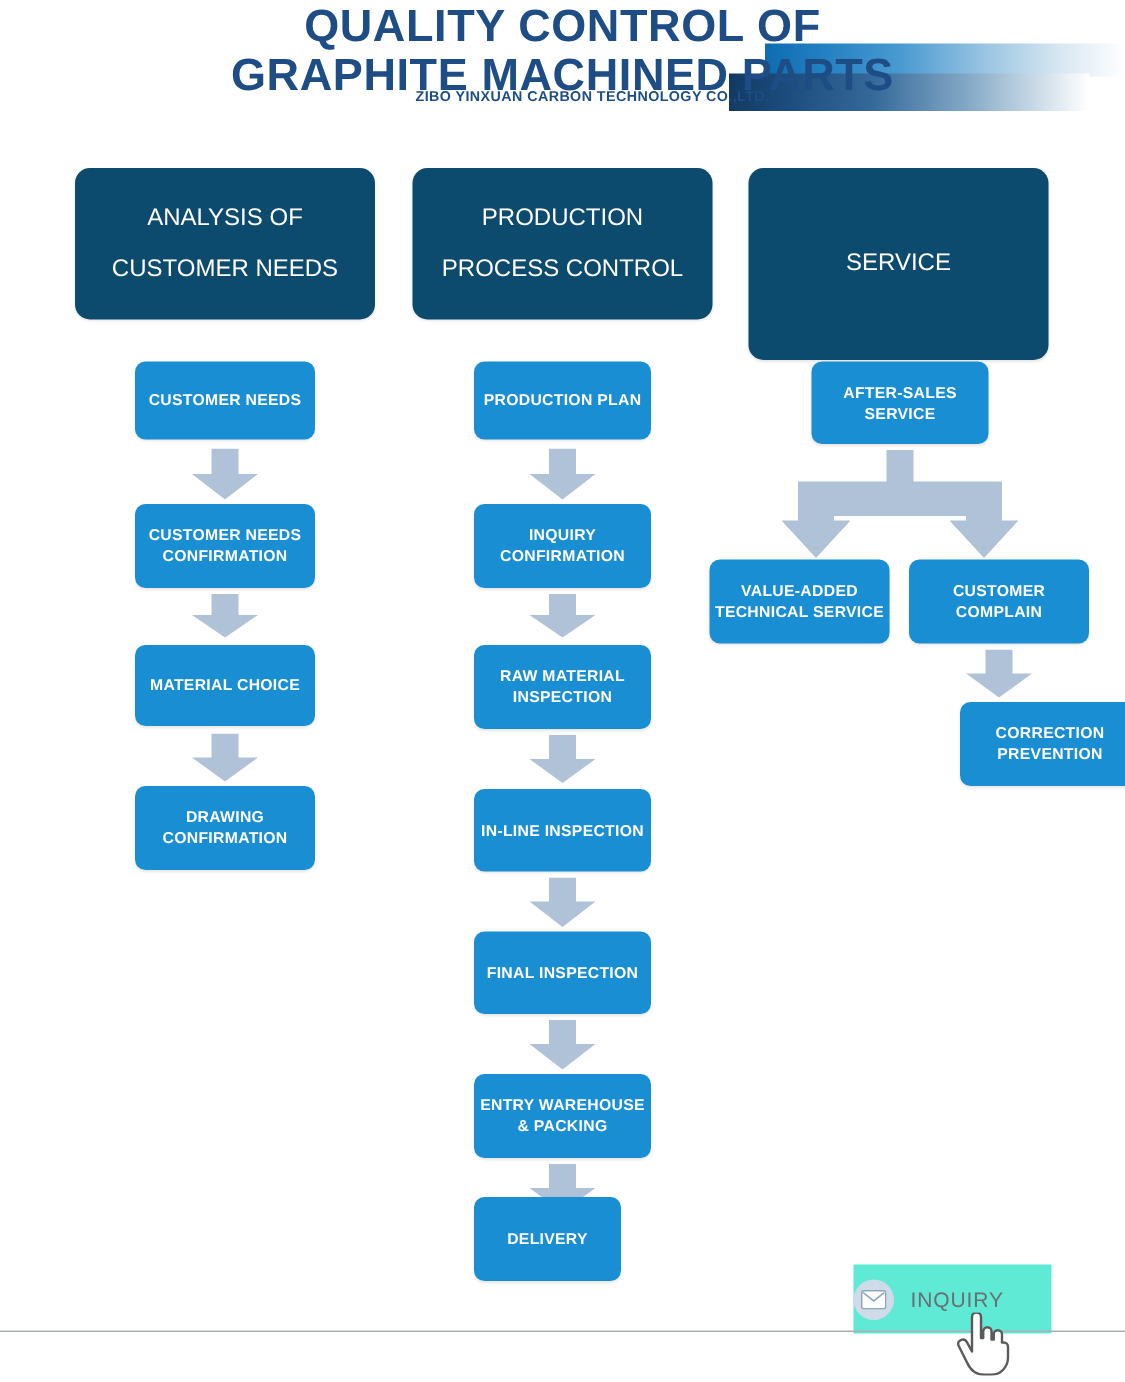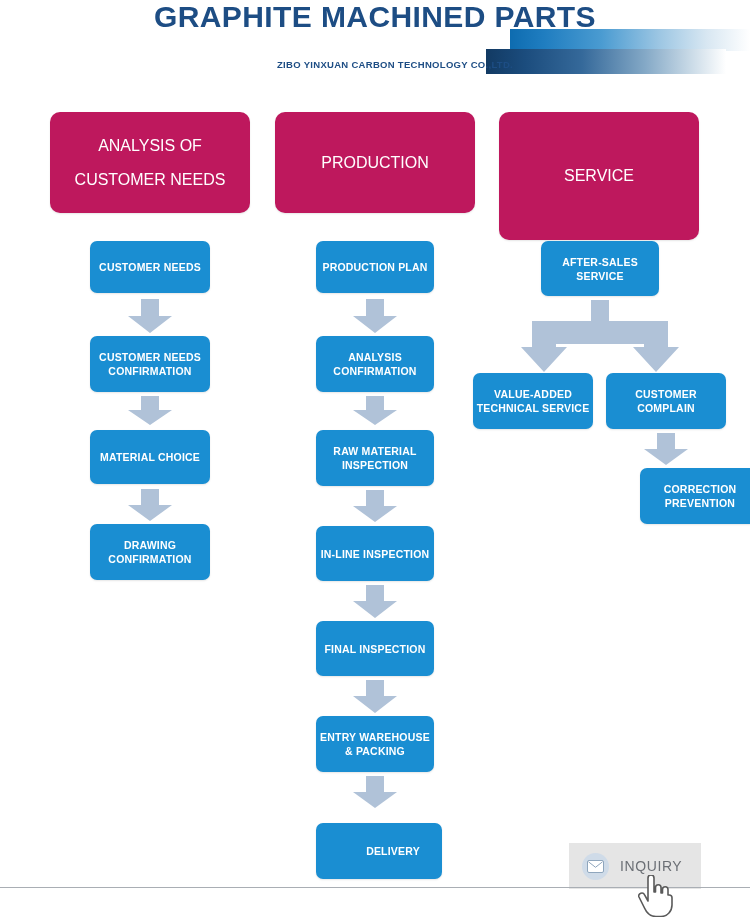--- a/index.html
+++ b/index.html
@@ -73,21 +73,21 @@
     font-size: 9.5px;
     font-weight: bold;
     letter-spacing: 0.3px;
     white-space: nowrap;
     margin-left: 20px;
   }
 
   
   .hdr-box {
     position: absolute;
-    background: #be185d;
+    background: #0c4a6e;
     border-radius: 10px;
     color: #ffffff;
     font-size: 16px;
     display: flex;
     flex-direction: column;
     align-items: center;
     justify-content: center;
     text-align: center;
     line-height: 34px;
     box-shadow: 0 1px 2px rgba(0,0,0,0.10);
@@ -120,24 +120,23 @@
   }
   .branch-arrow svg { display: block; }
 
   
   #inquiry-button {
     position: absolute;
     left: 569px;
     top: 843px;
     width: 132px;
     height: 46px;
-    background: #e5e5e5;
+    background: #5eead4;
     display: flex;
     align-items: center;
-    padding-left: 13px;
     box-sizing: border-box;
   }
   #inquiry-icon {
     width: 27px;
     height: 27px;
     border-radius: 50%;
     background: #cfdbe8;
     display: flex;
     align-items: center;
     justify-content: center;
@@ -173,33 +172,35 @@
 <body>
 
 <div id="header">
 
   <div id="banner-bars">
     <div class="banner-bar-top"></div>
     <div class="banner-bar-bottom"></div>
   </div>
 
   <div id="title-block">
+    <div class="title-line" id="title-line-1">QUALITY CONTROL OF</div>
     <div class="title-line" id="title-line-2">GRAPHITE MACHINED PARTS</div>
   </div>
 
   <div id="company-name">ZIBO YINXUAN CARBON TECHNOLOGY CO.,LTD.</div>
 </div>
 
 <div class="hdr-box" style="left:50px; top:112px; width:200px; height:101px;">
   <span>ANALYSIS OF</span>
   <span>CUSTOMER NEEDS</span>
 </div>
 
 <div class="hdr-box" style="left:275px; top:112px; width:200px; height:101px;">
   <span>PRODUCTION</span>
+  <span>PROCESS CONTROL</span>
 </div>
 
 <div class="hdr-box" style="left:499px; top:112px; width:200px; height:128px;">
   <span>SERVICE</span>
 </div>
 
 <div class="flow-box" style="left:90px; top:241px; width:120px; height:52px;">
   <span>CUSTOMER NEEDS</span>
 </div>
 
@@ -237,21 +238,21 @@
   <span>PRODUCTION PLAN</span>
 </div>
 
 <div class="arrow-down" style="left:353px; top:299px; height:34px;">
   <svg width="44" height="34" viewBox="0 0 44 34">
     <polygon points="13,0 31,0 31,17 44,17 22,34 0,17 13,17" fill="#b0c2d8"></polygon>
   </svg>
 </div>
 
 <div class="flow-box" style="left:316px; top:336px; width:118px; height:56px;">
-  <span>ANALYSIS CONFIRMATION</span>
+  <span>INQUIRY CONFIRMATION</span>
 </div>
 
 <div class="arrow-down" style="left:353px; top:396px; height:29px;">
   <svg width="44" height="29" viewBox="0 0 44 29">
     <polygon points="13,0 31,0 31,14 44,14 22,29 0,14 13,14" fill="#b0c2d8"></polygon>
   </svg>
 </div>
 
 <div class="flow-box" style="left:316px; top:430px; width:118px; height:56px;">
   <span>RAW MATERIAL INSPECTION</span>
@@ -286,21 +287,21 @@
 <div class="flow-box" style="left:316px; top:716px; width:118px; height:56px;">
   <span>ENTRY WAREHOUSE &amp; PACKING</span>
 </div>
 
 <div class="arrow-down" style="left:353px; top:776px; height:32px;">
   <svg width="44" height="32" viewBox="0 0 44 32">
     <polygon points="13,0 31,0 31,16 44,16 22,32 0,16 13,16" fill="#b0c2d8"></polygon>
   </svg>
 </div>
 
-<div class="flow-box" style="left:316px; top:823px; width:98px; height:56px;padding-left:28px;">
+<div class="flow-box" style="left:316px; top:798px; width:98px; height:56px;">
   <span>DELIVERY</span>
 </div>
 
 <div class="flow-box" style="left:541px; top:241px; width:118px; height:55px;">
   <span>AFTER-SALES SERVICE</span>
 </div>
 
 <div class="branch-arrow" style="left:521px; top:300px;">
   <svg width="158" height="72" viewBox="0 0 158 72">
     <polygon fill="#b0c2d8" points="70,0 88,0 88,21 147,21 147,47 158,47 135,72 112,47 123,47 123,44 35,44 35,47 46,47 23,72 0,47 11,47 11,21 70,21"></polygon>

